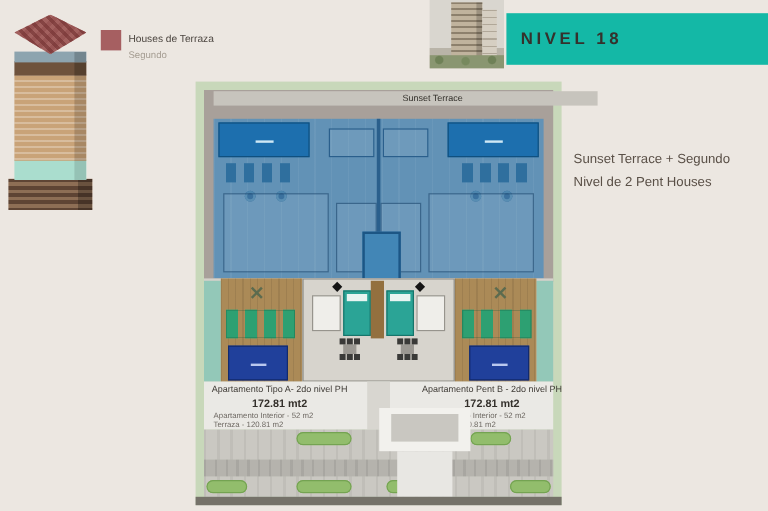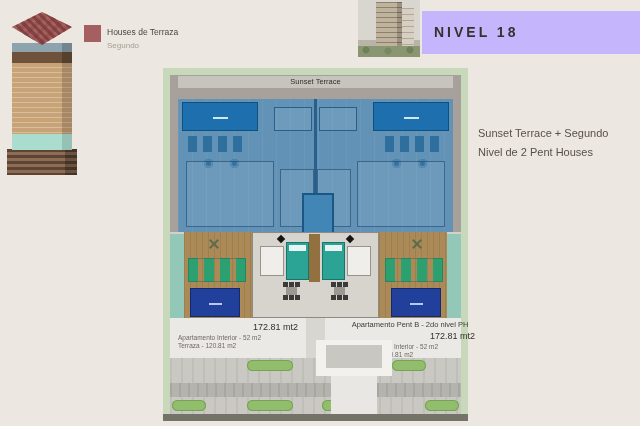--- a/index.html
+++ b/index.html
@@ -32,31 +32,31 @@
 
   
   .thumb{left:358px;top:0;width:62px;height:57px;background:linear-gradient(180deg,#d9d6cf 0 70%,#b9b4a8 70% 100%);overflow:hidden;}
   .thumb-bldg{left:18px;top:2px;width:26px;height:48px;background:#c0b39d;
     background-image:repeating-linear-gradient(180deg,rgba(90,78,60,.5) 0 1px,rgba(0,0,0,0) 1px 5px);
     box-shadow:inset -5px 0 rgba(0,0,0,.18);}
   .thumb-bldg2{left:44px;top:8px;width:12px;height:42px;background:#d6cfc2;
     background-image:repeating-linear-gradient(180deg,rgba(120,108,90,.4) 0 1px,rgba(0,0,0,0) 1px 6px);}
   .thumb-green{left:0;top:46px;width:62px;height:11px;background:#8a9671;
     background-image:radial-gradient(circle at 8px 4px,#6f8157 3px,rgba(0,0,0,0) 4px),radial-gradient(circle at 30px 5px,#77895e 3px,rgba(0,0,0,0) 4px),radial-gradient(circle at 52px 4px,#6f8157 3px,rgba(0,0,0,0) 4px);}
-  .titlebar{left:422px;top:11px;width:218px;height:43px;background:#c4b5fd;}
+  .titlebar{left:422px;top:11px;width:218px;height:43px;background:#14b8a6;}
   .titlebar-text{left:12px;top:13px;font-size:14px;font-weight:bold;letter-spacing:3px;color:#35312c;}
 
   
   .desc{left:478px;top:124px;width:150px;font-size:11px;color:#5a5047;line-height:19px;}
 
   
   .plan{left:163px;top:68px;width:305px;height:353px;background:#c8d8ba;}
   .frame{left:7px;top:7px;width:291px;height:160px;background:#a8a09a;}
   .title-strip{left:15px;top:8px;width:275px;height:12px;background:#c7c4bd;
-    font-size:7.5px;color:#33302b;text-align:center;line-height:12px;}
+    font-size:7.5px;color:#33302b;text-align:center;line-height:12px;padding-left:45px;}
   .area-strip{left:15px;top:20px;width:275px;height:11px;background:#f3f2ee;
     font-size:8px;font-weight:bold;color:#2f2c28;text-align:center;line-height:11px;}
 
   .terrace{left:15px;top:31px;width:275px;height:133px;background:#6292b6;
     background-image:repeating-linear-gradient(90deg,rgba(255,255,255,.05) 0 1px,rgba(0,0,0,0) 1px 14px);}
   .pool{top:3px;width:74px;height:27px;background:#1d6fae;border:1px solid #10507f;}
   .pool-dash{left:50%;top:50%;width:15px;height:2px;margin-left:-7px;background:#cfe8f5;}
   .lounger-row{top:37px;width:58px;height:16px;
     background:repeating-linear-gradient(90deg,#2f6f9e 0 9px,rgba(0,0,0,0) 9px 15px);}
   .umbrella{width:9px;height:9px;border-radius:50%;background:#2d6797;box-shadow:inset 0 0 0 2px #4d86ae;}
@@ -85,21 +85,21 @@
   .dining{top:50px;width:19px;height:18px;}
   .dining-table{left:4px;top:5px;width:11px;height:8px;background:#9b9892;}
   .chairs{left:1px;top:0;width:5px;height:5px;background:#3a3a38;
     box-shadow:6px 0 #3a3a38,12px 0 #3a3a38,0 13px #3a3a38,6px 13px #3a3a38,12px 13px #3a3a38;}
   .diamond{width:6px;height:6px;background:#141414;transform:rotate(45deg);}
 
   .label-band{left:7px;top:250px;width:291px;height:40px;background:#eae9e5;}
   .mid-shaft{left:143px;top:250px;width:19px;height:40px;background:#d8d6d0;}
   .apt{width:130px;text-align:center;}
   .apt-name{font-size:7.5px;color:#3f3b36;}
-  .apt-total{font-size:9px;font-weight:normal;color:#34302b;margin-top:2px;text-align:right;}
+  .apt-total{font-size:9px;font-weight:bold;color:#34302b;margin-top:2px;}
   .apt-small{font-size:6.5px;color:#6e6963;text-align:left;padding-left:10px;line-height:8px;margin-top:2px;}
 
   .street{left:7px;top:290px;width:291px;height:56px;background:#cac8c2;
     background-image:repeating-linear-gradient(90deg,rgba(0,0,0,.05) 0 2px,rgba(0,0,0,0) 2px 11px);}
   .street-band{left:0;top:25px;width:291px;height:14px;background:#b5b3ad;
     background-image:repeating-linear-gradient(90deg,rgba(0,0,0,.07) 0 2px,rgba(0,0,0,0) 2px 9px);}
   .walkway{left:153px;top:272px;width:76px;height:36px;background:#f2f1ed;}
   .walkway-inner{left:10px;top:5px;width:56px;height:23px;background:#c9c7c1;}
   .walkpath{left:168px;top:308px;width:46px;height:38px;background:#e8e7e3;}
   .shrub{height:11px;border-radius:6px;background:#92bd6c;box-shadow:inset 0 0 0 1px #74a352;}
@@ -203,20 +203,21 @@
           <div class="abs dining-table"></div>
           <div class="abs chairs"></div>
         </div>
       </div>
     </div>
 
     <div class="abs label-band"></div>
     <div class="abs mid-shaft"></div>
 
     <div class="abs apt" style="left:5px;top:252px;">
+      <div class="apt-name txt">Apartamento Tipo A- 2do nivel PH</div>
       <div class="apt-total txt">172.81 mt2</div>
       <div class="apt-small">
         <div class="txt">Apartamento Interior - 52 m2</div>
         <div class="txt">Terraza - 120.81 m2</div>
       </div>
     </div>
 
     <div class="abs apt" style="left:182px;top:252px;">
       <div class="apt-name txt">Apartamento Pent B - 2do nivel PH</div>
       <div class="apt-total txt">172.81 mt2</div>

